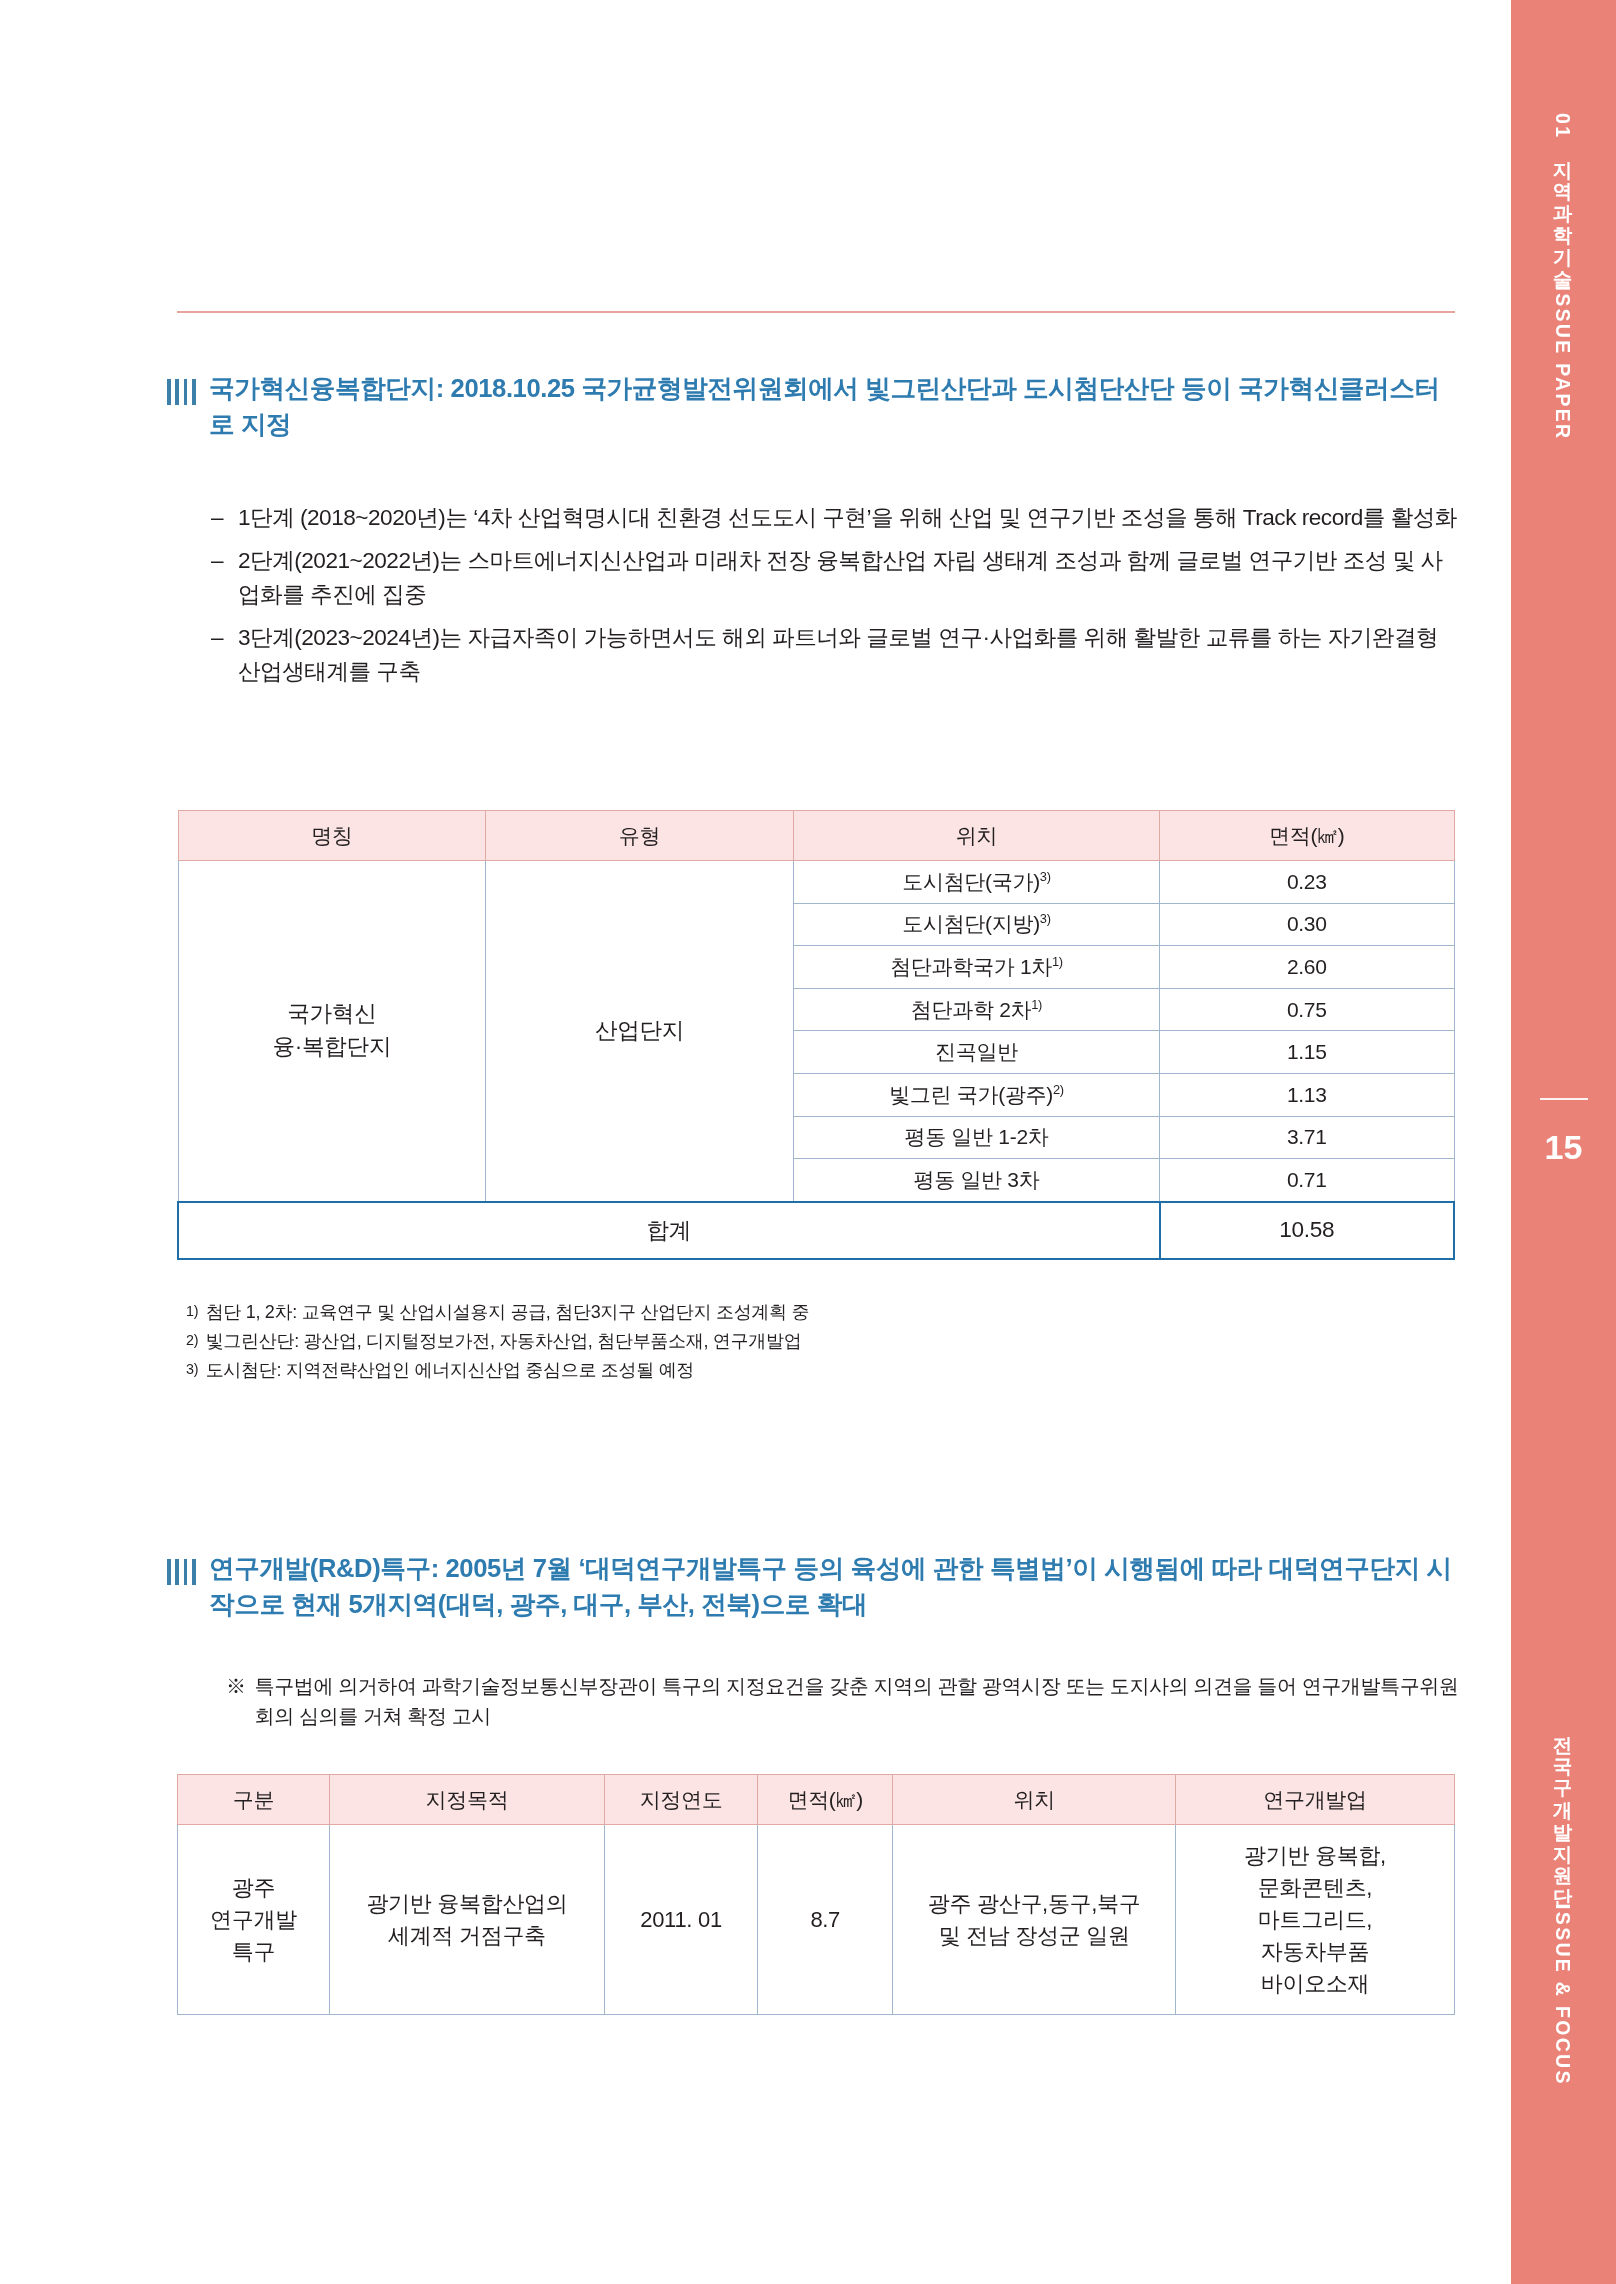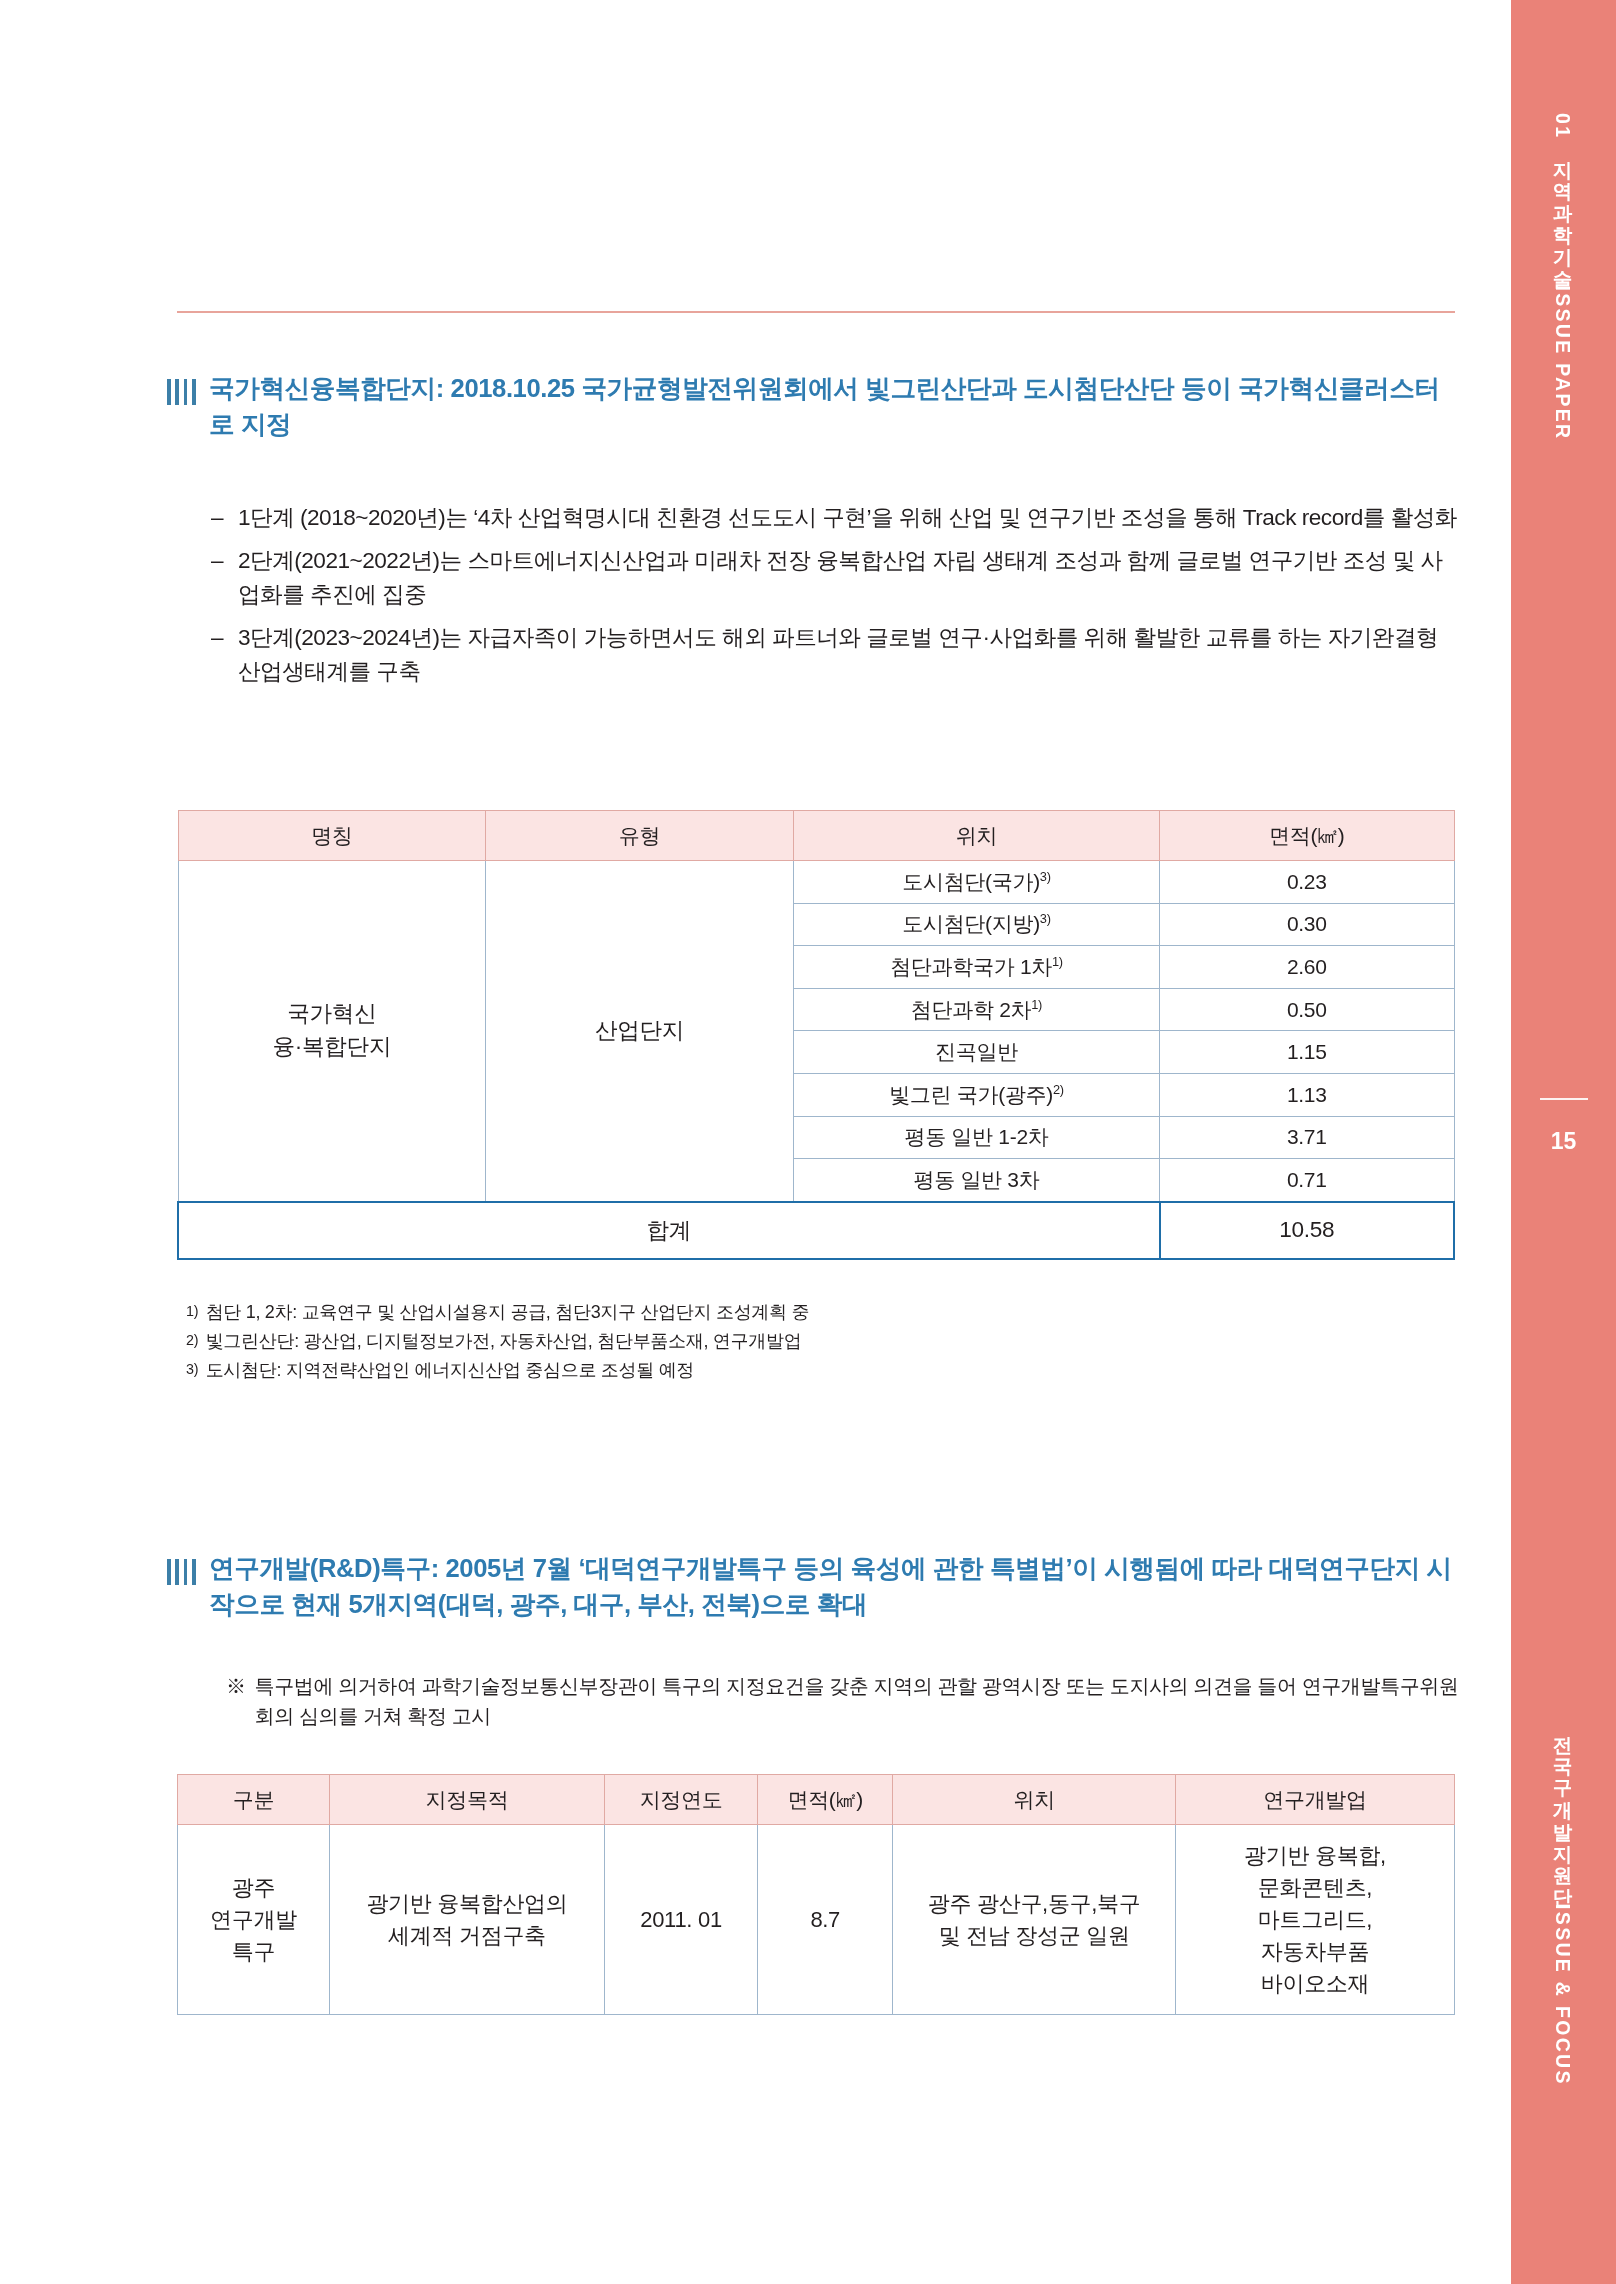--- a/index.html
+++ b/index.html
@@ -36,21 +36,21 @@
     font-weight: bold;
     letter-spacing: 2.3px;
     white-space: nowrap;
   }
   .rail-pagenum {
     position: absolute;
     left: 0;
     width: 105px;
     text-align: center;
     color: #ffffff;
-    font-size: 23px;
+    font-size: 34px;
     font-weight: bold;
     top: 1128px;
   }
   .rail-pagerule {
     position: absolute;
     left: 28.6px;
     width: 48px;
     height: 2.3px;
     background: #ffffff;
     top: 1098px;
@@ -289,21 +289,21 @@
       <tr>
         <td><span>도시첨단(지방)</span><sup>3)</sup></td>
         <td>0.30</td>
       </tr>
       <tr>
         <td><span>첨단과학국가 1차</span><sup>1)</sup></td>
         <td>2.60</td>
       </tr>
       <tr>
         <td><span>첨단과학 2차</span><sup>1)</sup></td>
-        <td>0.50</td>
+        <td>0.75</td>
       </tr>
       <tr>
         <td><span>진곡일반</span><sup></sup></td>
         <td>1.15</td>
       </tr>
       <tr>
         <td><span>빛그린 국가(광주)</span><sup>2)</sup></td>
         <td>1.13</td>
       </tr>
       <tr>

